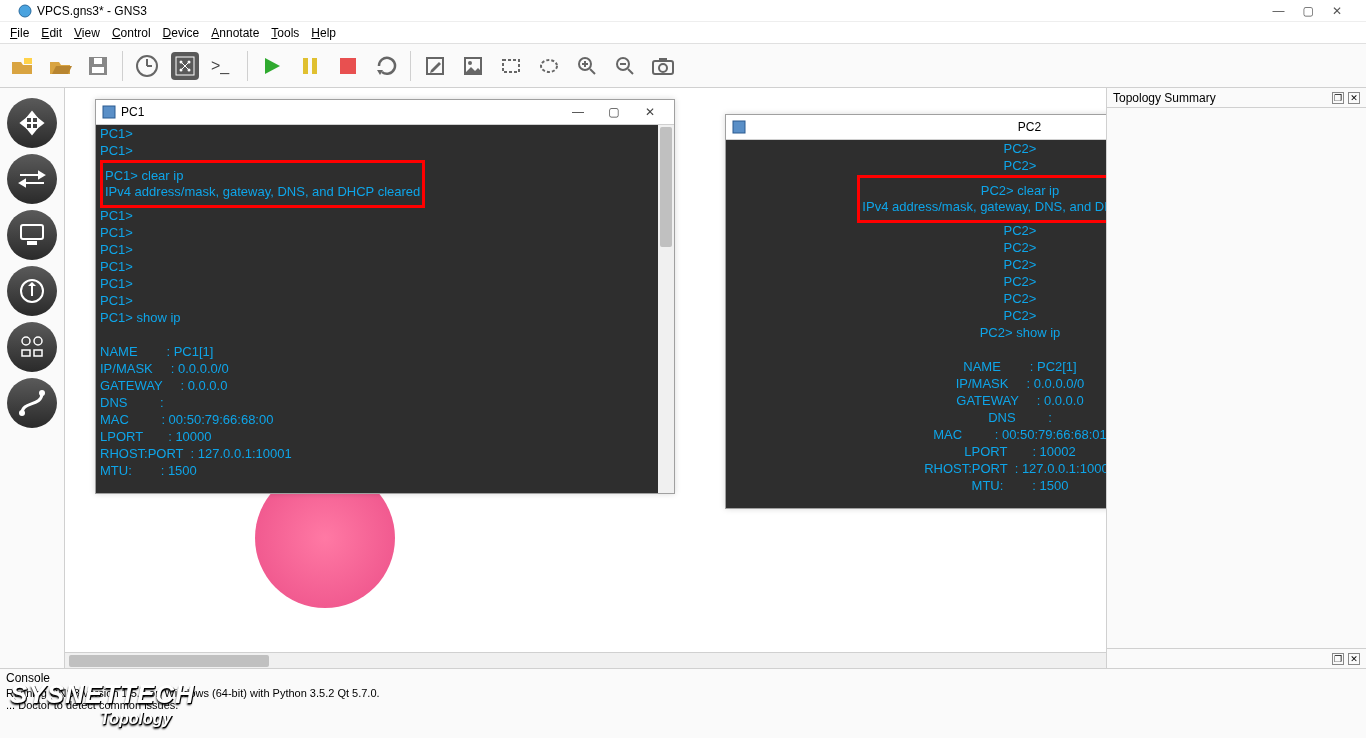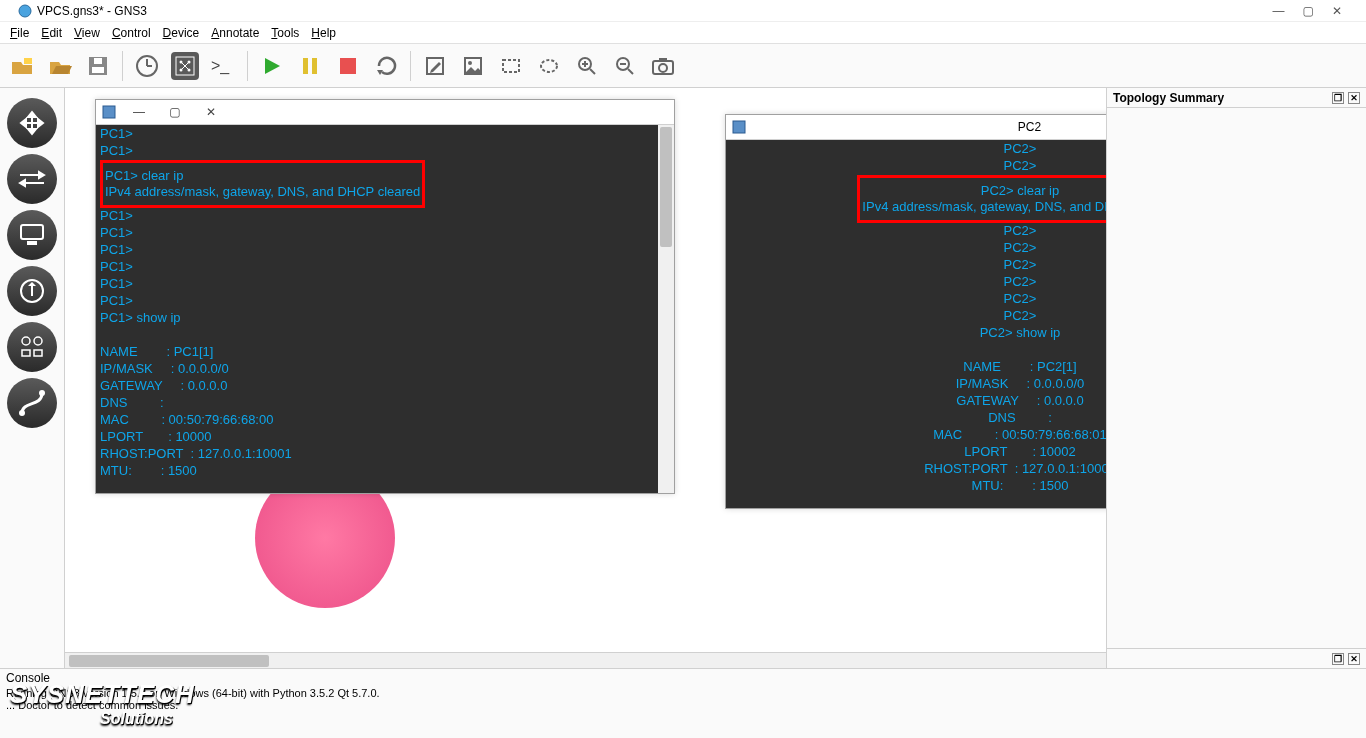--- a/index.html
+++ b/index.html
@@ -14,21 +14,21 @@
 .toolbar { height:44px; display:flex; align-items:center; gap:10px; padding:0 8px; border-bottom:1px solid #d0d0d0; background:#fafafa; }
 .tb-btn { width:28px; height:28px; display:flex; align-items:center; justify-content:center; cursor:pointer; color:#555; }
 .tb-sep { width:1px; height:30px; background:#d0d0d0; }
 .main { display:flex; height:580px; }
 .leftbar { width:65px; background:#fafafa; border-right:1px solid #d0d0d0; display:flex; flex-direction:column; align-items:center; gap:6px; padding-top:10px; }
 .lb-btn { width:50px; height:50px; border-radius:25px; background:linear-gradient(#5a5a5a,#2a2a2a); display:flex; align-items:center; justify-content:center; cursor:pointer; color:#fff; }
 .canvas-area { flex:1; display:flex; flex-direction:column; position:relative; }
 .canvas { flex:1; background:#fff; position:relative; overflow:hidden; }
 .scroll-h { height:16px; background:#f0f0f0; border-top:1px solid #d0d0d0; display:flex; }
 .scroll-h .thumb { background:#c0c0c0; width:200px; height:12px; margin:2px 0 0 4px; border-radius:2px; }
-.rightpanel { width:260px; border-left:1px solid #d0d0d0; background:#fafafa; display:flex; flex-direction:column;font-weight:bold; }
+.rightpanel { width:260px; border-left:1px solid #d0d0d0; background:#fafafa; display:flex; flex-direction:column; }
 .rp-hdr { height:20px; font-size:12px; padding:2px 6px; border-bottom:1px solid #d0d0d0; display:flex; align-items:center; }
 .rp-hdr .spacer { flex:1; }
 .rp-hdr .sq { width:12px; height:12px; border:1px solid #888; margin-left:4px; font-size:9px; display:flex; align-items:center; justify-content:center; }
 .console-pane { border-top:1px solid #d0d0d0; background:#fafafa; height:90px; padding:2px 6px; font-size:12px; overflow:hidden; }
 .console-pane .hdr { font-weight:400; margin-bottom:2px; }
 .console-pane .line { font-size:11px; }
 .term-win { position:absolute; background:#fff; border:1px solid #a0a0a0; box-shadow:0 0 6px rgba(0,0,0,.15); display:flex; flex-direction:column; width:580px; height:395px; }
 .term-win .tw-title { height:25px; background:#fff; display:flex; align-items:center; padding:0 6px; border-bottom:1px solid #d0d0d0; font-size:12px; }
 .term-win .tw-title .ticon { width:14px; height:14px; margin-right:5px; display:inline-flex; align-items:center; justify-content:center; }
 .term-win .tw-title .t { flex:1; }
@@ -244,20 +244,21 @@
       <div class="pink-blob"></div>
       <div class="num192">192</div>
 
       <div class="term-win" style="left:30px; top:11px;">
         <div class="tw-title">
           <span class="ticon">
               <svg width="14" height="14">
                 <rect x="1" y="1" width="12" height="12" fill="#5a8fc7" stroke="#2a5a90"></rect>
               </svg>
             </span>
+          <span class="t">PC1</span>
           <span class="wb">—</span>
           <span class="wb">▢</span>
           <span class="wb">✕</span>
         </div>
         <div class="term-body"><span>PC1&gt;
 PC1&gt;</span>
 <span class="hl">PC1&gt; clear ip
 IPv4 address/mask, gateway, DNS, and DHCP cleared</span><span>
 PC1&gt;
 PC1&gt;
@@ -340,14 +341,14 @@
 </div>
 
 <div class="console-pane">
   <div class="hdr">Console</div>
   <div class="line">Running GNS3 version 1.5.3 on Windows (64-bit) with Python 3.5.2 Qt 5.7.0.</div>
   <div class="line">... Doctor to detect common issues.</div>
 </div>
 
 <div class="watermark">
   <div class="l1">SYSNETTECH</div>
-  <div class="l2">Solutions</div>
+  <div class="l2">Topology</div>
 </div>
 
 </body></html>

